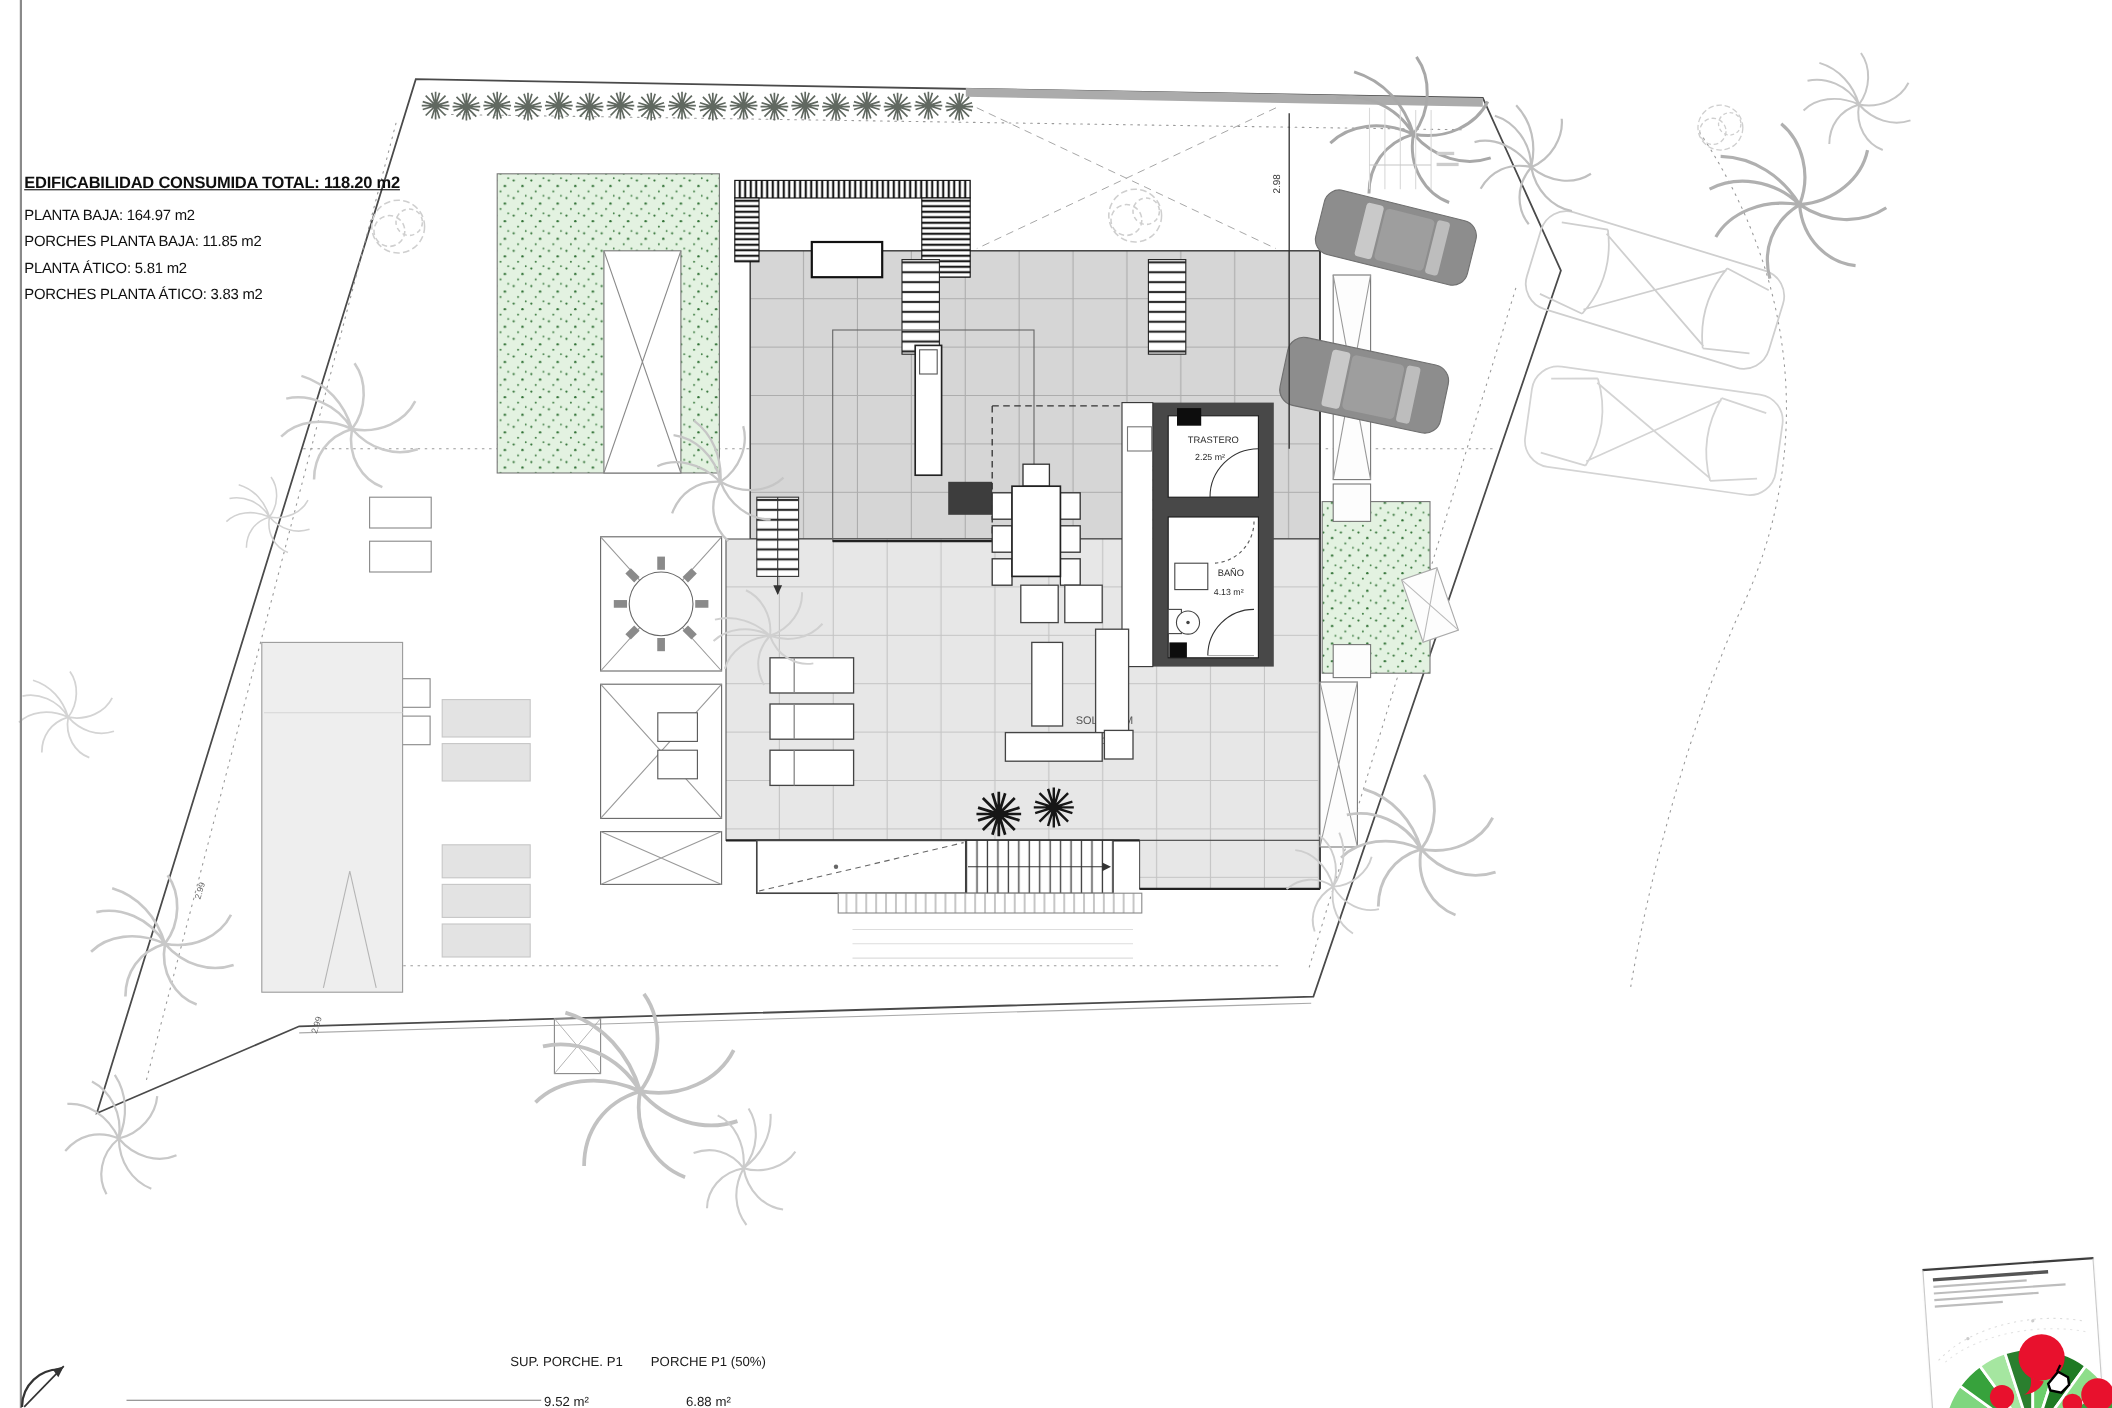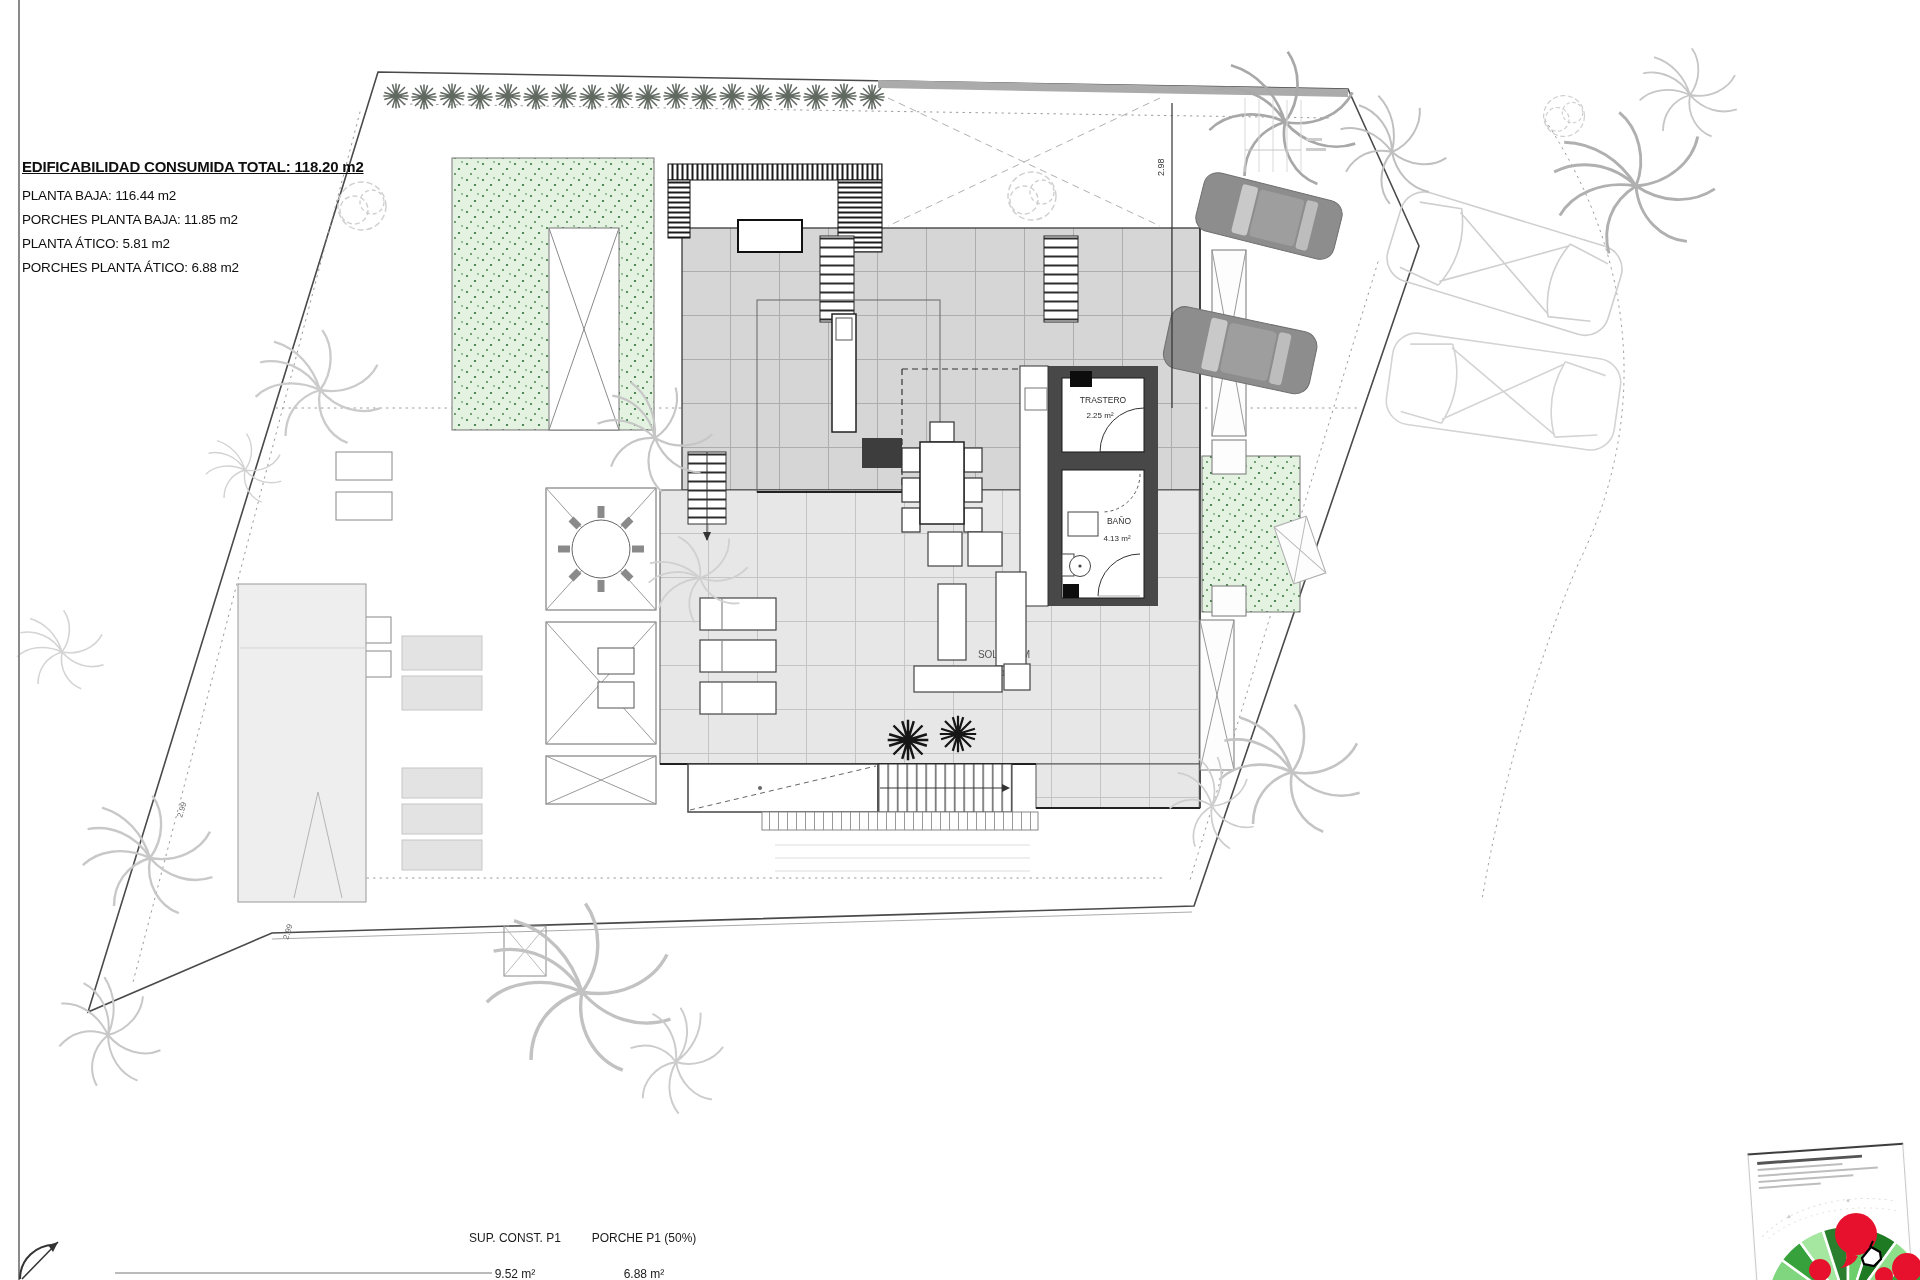--- a/index.html
+++ b/index.html
@@ -351,28 +351,28 @@
     <g>
       <path d="M20,1279 A34,34 0 0 1 56,1245" fill="none" stroke="#333" stroke-width="2"></path>
       <path d="M22,1279 L58,1242" stroke="#333" stroke-width="1.5" fill="none"></path>
       <polygon points="58,1242 48,1245 53,1252" fill="#333"></polygon>
     </g>
   </g>
 </svg>
 
 <div class="summary">
   <div class="ttl">EDIFICABILIDAD CONSUMIDA TOTAL: 118.20 m2</div>
-  <div class="ln">PLANTA BAJA: 116.44 m2</div>
+  <div class="ln">PLANTA BAJA: 164.97 m2</div>
   <div class="ln">PORCHES PLANTA BAJA: 11.85 m2</div>
   <div class="ln">PLANTA ÁTICO: 5.81 m2</div>
-  <div class="ln">PORCHES PLANTA ÁTICO: 6.88 m2</div>
+  <div class="ln">PORCHES PLANTA ÁTICO: 3.83 m2</div>
 </div>
 
 <div class="fcol" style="left:455px">
-  <div>SUP. CONST. P1</div>
+  <div>SUP. PORCHE. P1</div>
   <div class="val">9.52 m²</div>
 </div>
 <div class="fcol" style="left:584px">
   <div>PORCHE P1 (50%)</div>
   <div class="val">6.88 m²</div>
 </div>
 
 <div class="inset">
   <div class="bar dark" style="width:68%"></div>
   <div class="bar" style="width:55%"></div>

